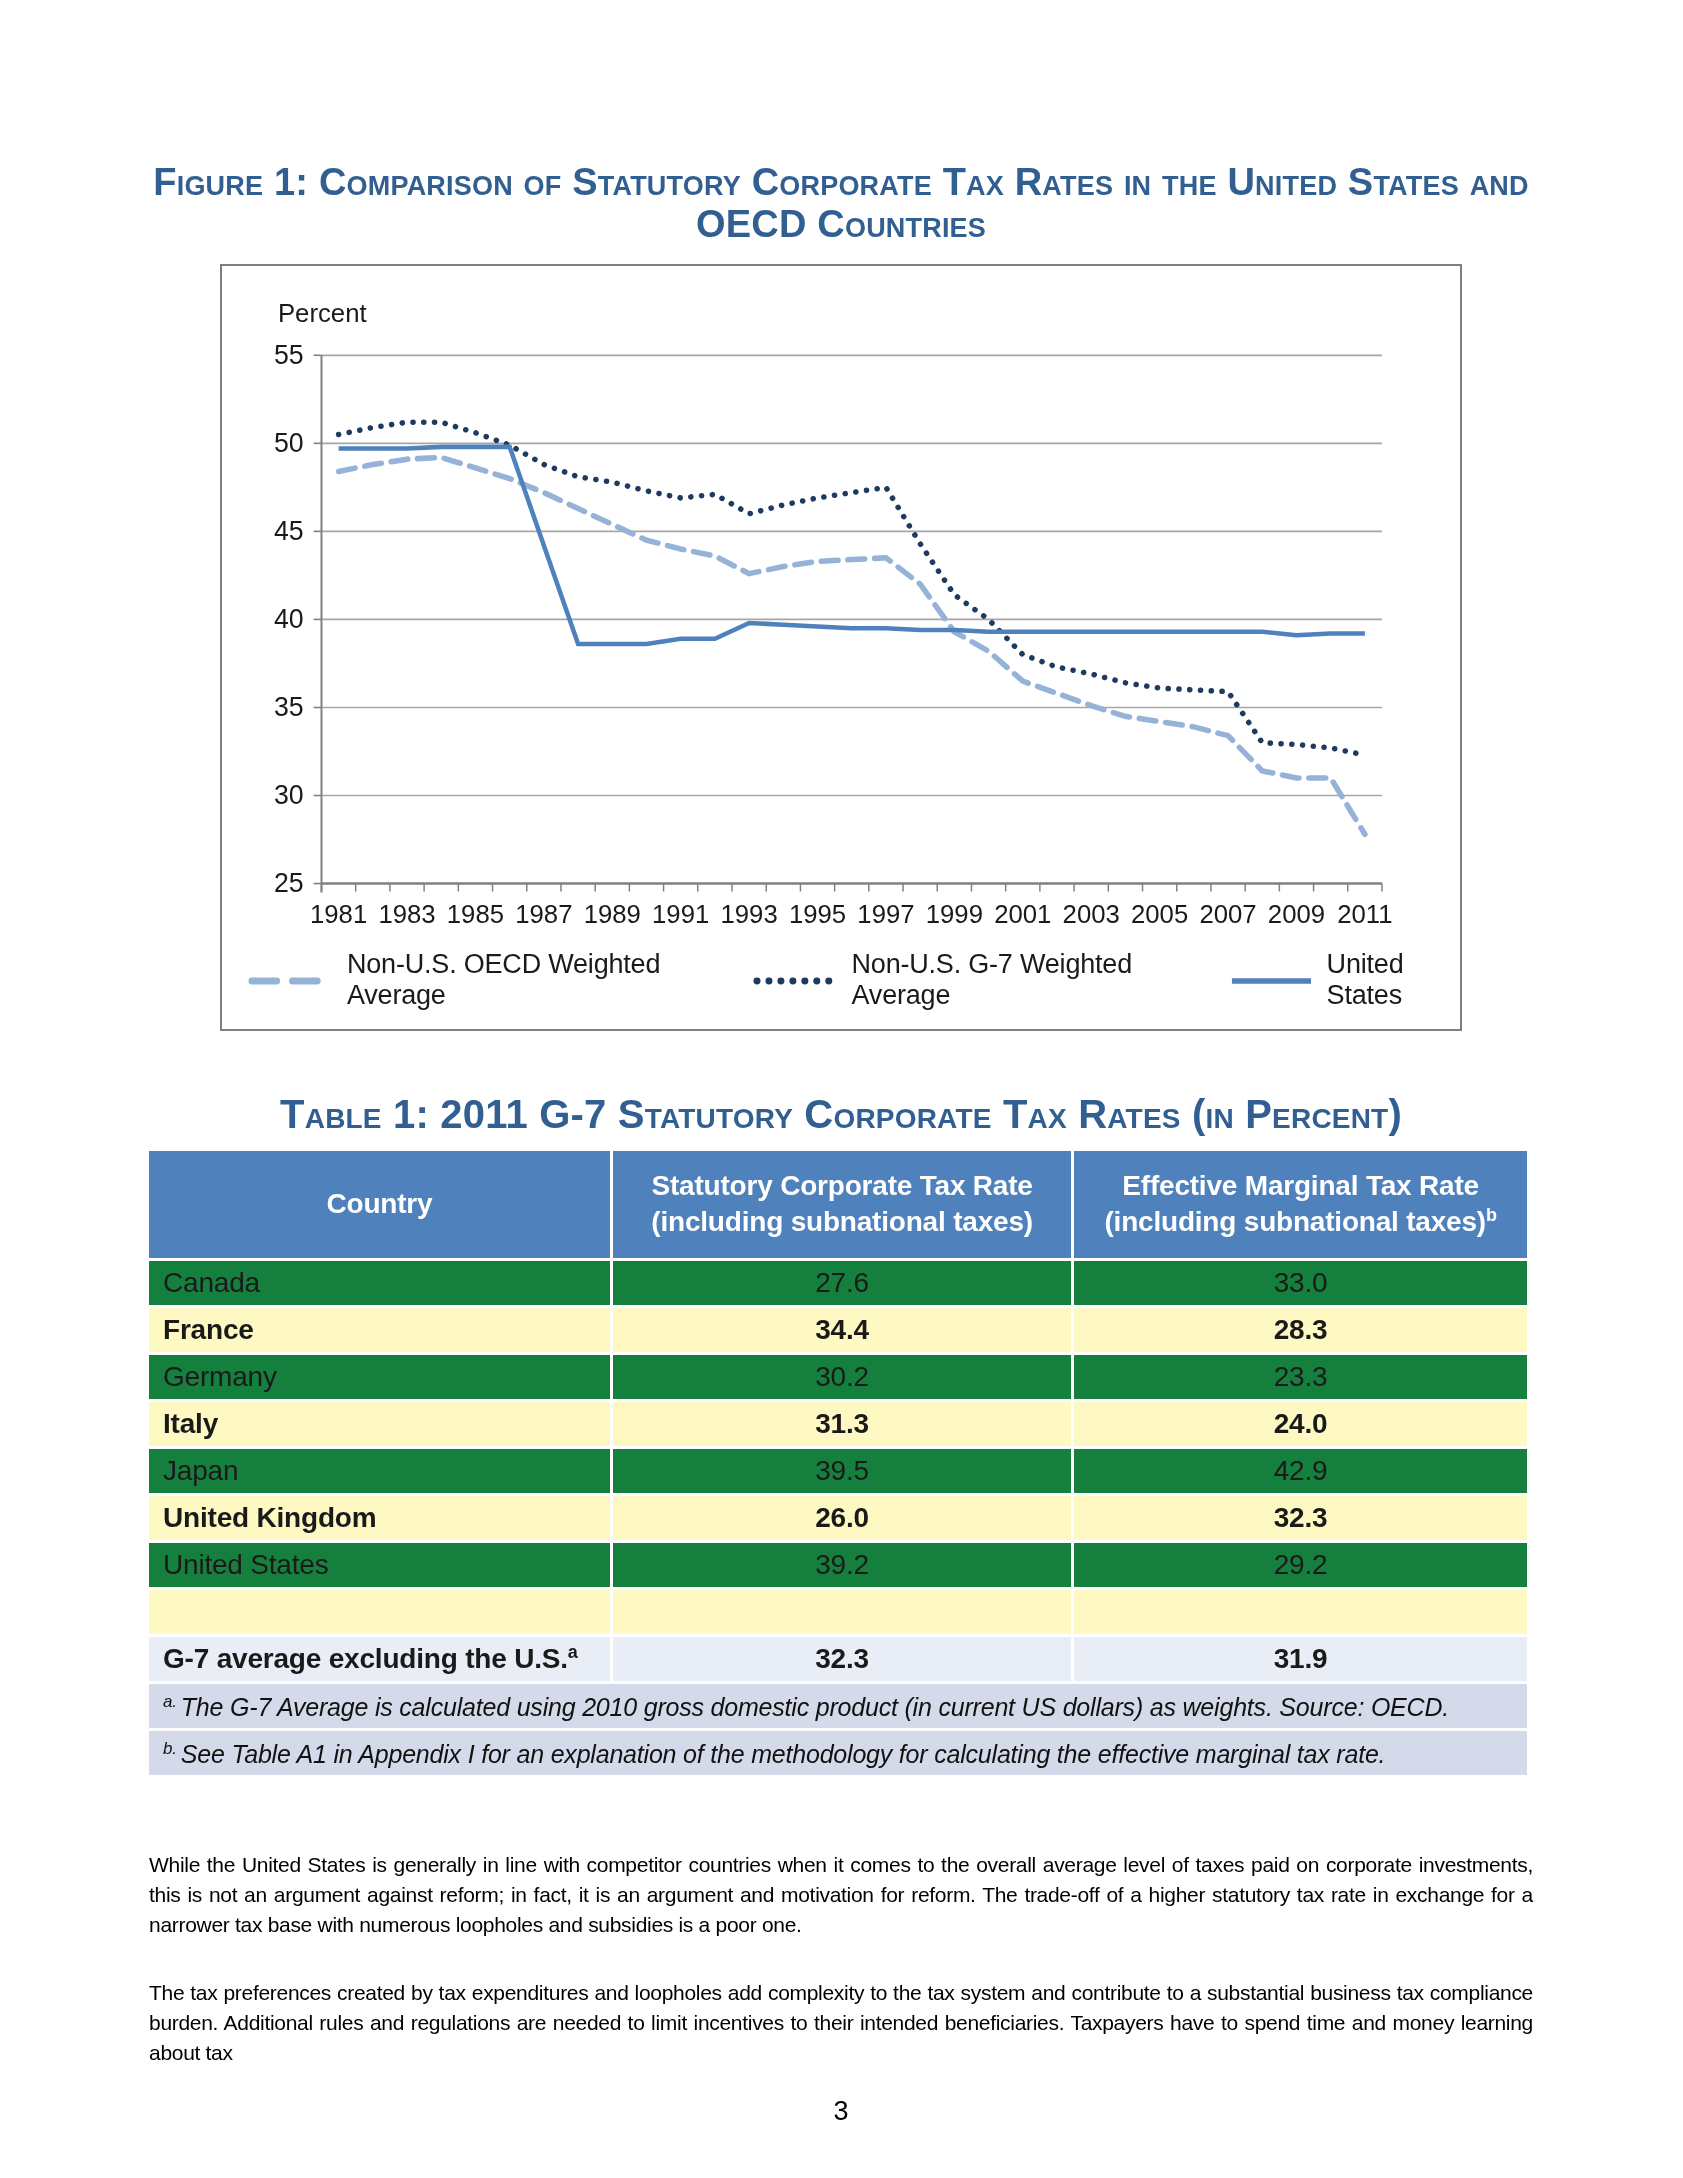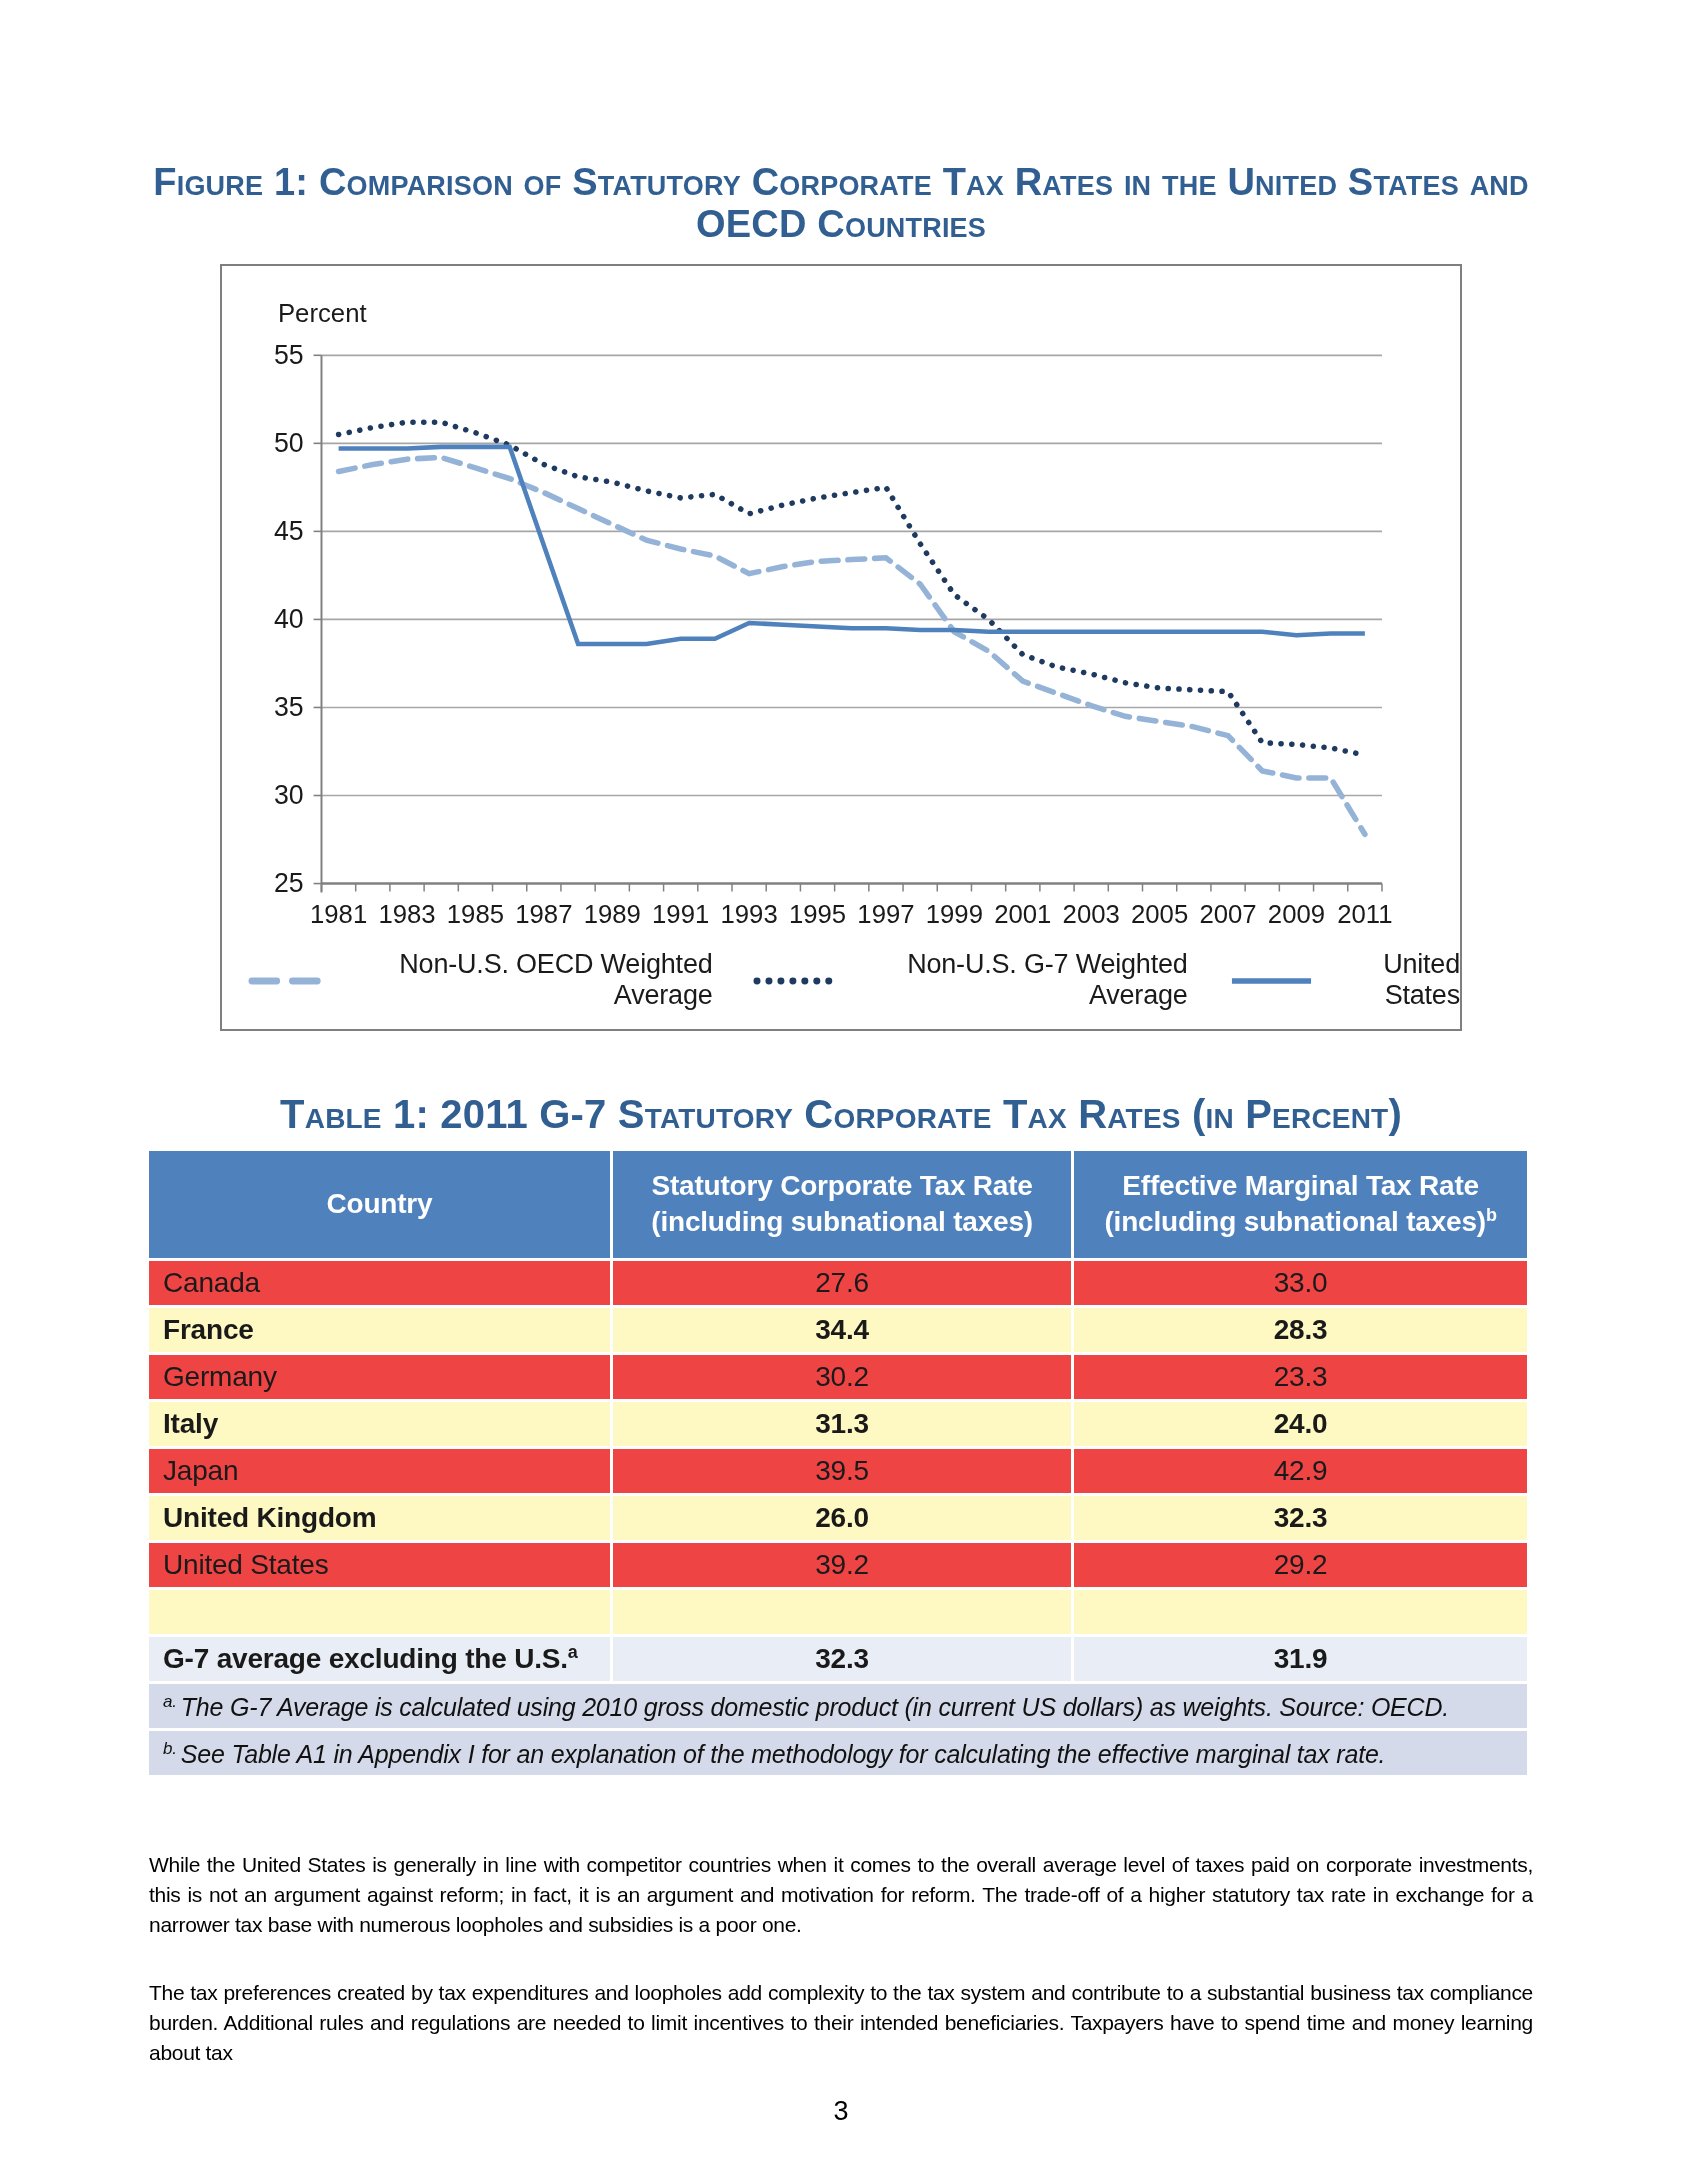--- a/index.html
+++ b/index.html
@@ -11,41 +11,41 @@
     color:#315F91;font-size:38px;letter-spacing:0.2px;line-height:1.1;
   }
   .figure-box{
     width:1212px;margin:18px auto 0;border:2px solid #7f7f7f;
     padding:24px 0 18px 26px;background:#fff;
   }
   .legend-row{
     display:flex;justify-content:center;align-items:center;gap:14px;
     margin-top:10px;font-size:27px;color:#1a1a1a;letter-spacing:-0.2px;
   }
-  .legend-item{display:flex;align-items:center;gap:12px;text-align:right;}
+  .legend-item{display:flex;align-items:center;gap:12px;}
   .legend-item + .legend-item{margin-left:26px;}
 
   .tbl-title{margin-top:61px;font-size:40px;}
 
   table.data-table{
     width:1384px;border-collapse:separate;border-spacing:3px 3px;
     margin:12px 0 0 -3px;
   }
   .data-table th{
     background:#4F81BD;color:#ffffff;font-weight:bold;font-size:28px;
     text-align:center;vertical-align:middle;height:95px;padding:6px 22px;line-height:1.3;
     letter-spacing:-0.2px;
   }
   .data-table td{
     font-size:28px;height:40px;padding:2px 10px;vertical-align:middle;letter-spacing:-0.2px;
   }
   .col-country{width:33.6%;} .col-stat{width:33.4%;} .col-emtr{width:33%;}
   td.country{text-align:left;padding-left:14px;}
   td.num{text-align:center;}
-  tr.light td{background:#ef4444;}
+  tr.light td{background:#15803d;}
   tr.band td{background:#fef9c3;font-weight:bold;}
   tr.gavg td{background:#E9EDF5;font-weight:bold;}
   tr.fnote td{
     background:#D4DAEA;font-size:25px;font-style:italic;line-height:1.25;
     padding:6px 14px 2px;height:36px;color:#111;
   }
   tr.fnote sup{font-size:17px;font-style:italic;margin-right:4px;}
   th sup{font-size:18px;}
   td sup{font-size:18px;}
 

